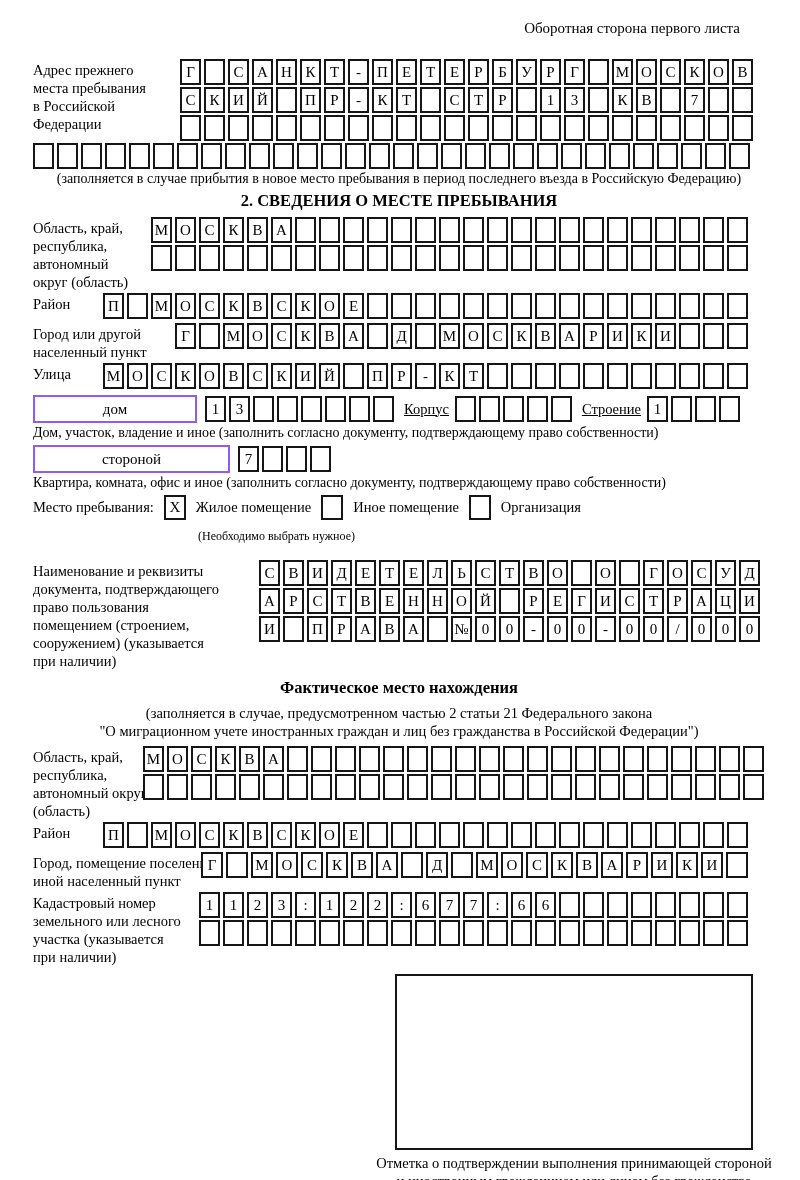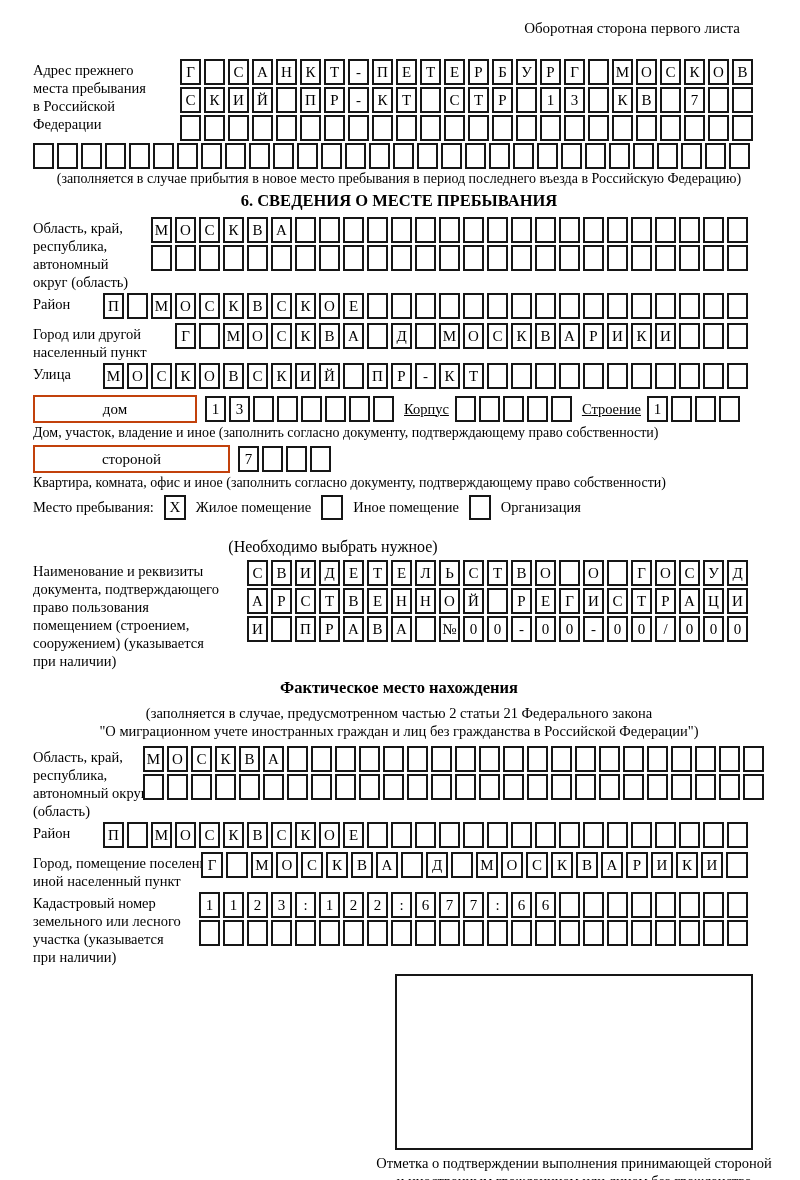--- a/index.html
+++ b/index.html
@@ -27,38 +27,38 @@
     border:2px solid #161616; background:#fff;
     display:flex; align-items:center; justify-content:center;
     font-size:15px; line-height:1;
   }
   .p25 .cell { width:22px; }
 
   .note { font-size:14px; text-align:center; margin:2px 0 4px 0; }
   .sec-title { font-size:16.5px; font-weight:bold; text-align:center; margin:2px 0 6px 0; }
 
   .inline-box {
-    border:2px solid #c2410c; height:28px; display:flex;
+    border:2px solid #8b5cf6; height:28px; display:flex;
     align-items:center; justify-content:center; font-size:15px;
   }
   .dom-box { width:164px; margin-right:8px; }
   .kv-box { width:197px; margin-right:8px; }
   .mini-label { font-size:14.5px; margin:0 6px 0 10px; align-self:center;text-decoration:underline; }
   .house-row { display:flex; align-items:center; margin-top:4px; margin-bottom:2px; }
   .house-row .cellrow { margin-bottom:0; }
 
   .stay-row { display:flex; align-items:center; margin-top:3px; font-size:14.5px; }
   .checkbox {
     width:22px; height:25px; border:2px solid #161616;
     display:flex; align-items:center; justify-content:center;
     font-size:15px; margin:0 10px;
   }
-  .stay-note { font-size:16px; margin-left:165px; width:270px; text-align:center; margin-top:18px; margin-bottom:2px; }
-
-  .doc-block { margin-top:4px; min-height:108px; }
+  .stay-note { font-size:12px; margin-left:165px; width:270px; text-align:left; margin-top:9px; margin-bottom:2px; }
+
+  .doc-block { margin-top:16px; min-height:108px;gap:12px; }
   .fact-title { font-size:16.5px; font-weight:bold; text-align:center; margin-top:8px; margin-bottom:6px; }
   .fact-note { font-size:14.5px; text-align:center; line-height:18px; }
   .fact-note-wrap { margin-bottom:6px; }
 
   .stamp-box {
     width:358px; height:176px; border:2px solid #161616;
     margin-left:362px; margin-top:8px; background:#fff;
   }
   .stamp-note {
     width:396px; margin-left:343px; margin-top:4px;
@@ -186,21 +186,21 @@
       <div class="cell"></div>
       <div class="cell"></div>
       <div class="cell"></div>
       <div class="cell"></div>
       <div class="cell"></div>
       <div class="cell"></div>
       <div class="cell"></div>
     </div>
   <div class="note">(заполняется в случае прибытия в новое место пребывания в период последнего въезда в Российскую Федерацию)</div>
 
-  <div class="sec-title">6. СВЕДЕНИЯ О МЕСТЕ ПРЕБЫВАНИЯ</div>
+  <div class="sec-title">2. СВЕДЕНИЯ О МЕСТЕ ПРЕБЫВАНИЯ</div>
 
   <div class="frow">
     <div class="flabel w118">Область, край,
 республика,
 автономный
 округ (область)</div>
     <div class="cellcol">
       <div class="cellrow">
           <div class="cell">М</div>
           <div class="cell">О</div>

